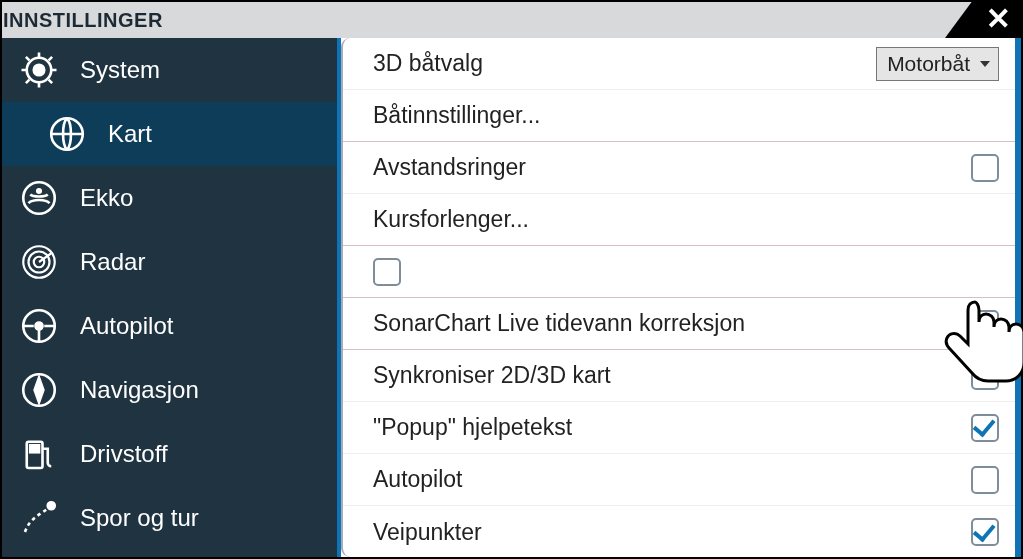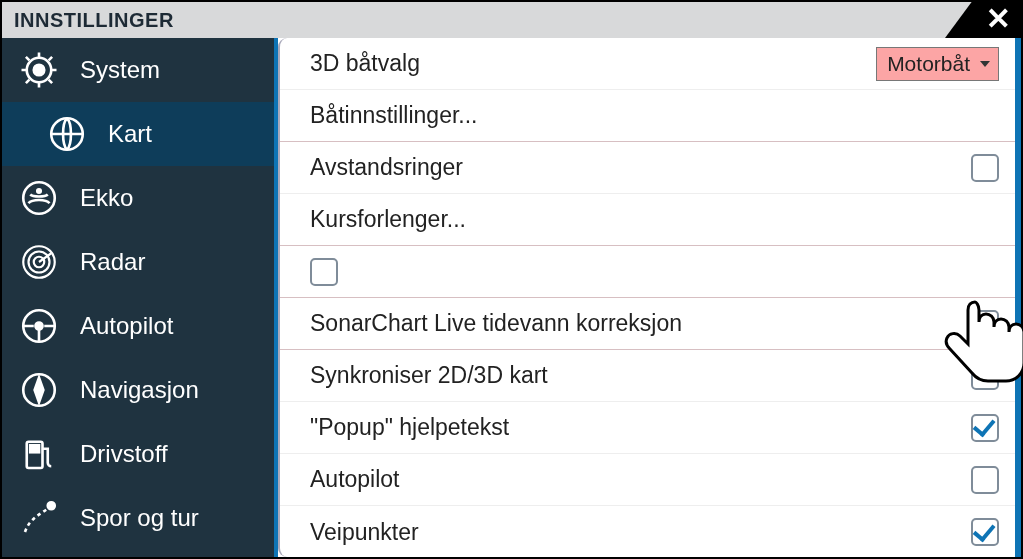--- a/index.html
+++ b/index.html
@@ -1,32 +1,32 @@
 <!DOCTYPE html>
 <html><head>
 <meta charset="utf-8">
 <style>
   * { box-sizing: border-box; margin: 0; padding: 0; }
   html, body { width: 1023px; height: 559px; font-family: "Segoe UI", Arial, sans-serif; overflow: hidden; }
   .window { width: 1023px; height: 559px; border: 2px solid #000; position: relative; display: flex; flex-direction: column; background: #fff; }
-  .titlebar { height: 36px; background: #d8d9da; display: flex; align-items: center; padding-left: 12px; position: relative; }
+  .titlebar { height: 36px; background: #d8d9da; display: flex; align-items: center; padding-left: 1px; position: relative; }
   .titlebar-text { font-weight: 700; color: #1d2a35; font-size: 20px; letter-spacing: 0.5px; }
   .close-corner { position: absolute; top: -2px; right: -2px; width: 78px; height: 38px; background: #000; clip-path: polygon(36% 0, 100% 0, 100% 100%, 0 100%); display:flex; align-items:center; justify-content:flex-end; padding-right:12px;}
   .close-x { color:#fff; font-size:30px; font-weight:700; line-height:1;}
   .body { flex: 1; display: flex; min-height: 0; }
-  .sidebar { width: 276px; background: #1f3340; border-right: 4px solid #0e74b5; display: flex; flex-direction: column; }
+  .sidebar { width: 339px; background: #1f3340; border-right: 4px solid #0e74b5; display: flex; flex-direction: column; }
   .side-item { height: 64px; display: flex; align-items: center; gap: 20px; padding-left: 16px; color: #fff; font-size: 24px; cursor: pointer; }
   .side-item.active { background: #0e3d5a; padding-left: 44px; }
   .side-icon { width: 42px; height: 42px; display:flex; align-items:center; justify-content:center; flex-shrink:0;}
   .side-icon svg { width: 42px; height: 42px; }
   .content { flex: 1; background: #fff; display:flex; flex-direction:column; position:relative; border-left:2px solid #aab;border-radius:9px; }
   .row { min-height: 52px; display: flex; align-items: center; padding: 8px 22px 8px 30px; font-size: 23px; color:#222; border-bottom: 1px solid #d7bfc2; }
   .row.noborder { border-bottom: 1px solid #eee; }
   .row-label { flex:1; }
-  .dropdown { border:1px solid #777; padding:4px 28px 4px 10px; font-size:21px; position:relative; background:#fca5a5; cursor:pointer;}
+  .dropdown { border:1px solid #777; padding:4px 28px 4px 10px; font-size:21px; position:relative; background:#e5e5e5; cursor:pointer;}
   .dropdown::after { content:""; position:absolute; right:8px; top:50%; transform:translateY(-50%); border-left:5px solid transparent; border-right:5px solid transparent; border-top:6px solid #333;}
   .checkbox { width:28px; height:28px; border:2px solid #7f8c99; border-radius:5px; background:#fff; display:flex; align-items:center; justify-content:center; cursor:pointer; flex-shrink:0;}
   .checkbox.checked::after { content:""; width:16px; height:9px; border-left:4px solid #0e74b5; border-bottom:4px solid #0e74b5; transform: rotate(-50deg) translate(1px,-2px);}
   .hand { position:absolute; top:250px; right:-18px; width:120px; height:130px; pointer-events:none; z-index:10;}
   .hand svg { width:100%; height:100%; }
   .scroll-edge { position:absolute; top:0; right:0; width:6px; height:100%; background:#0e74b5;}
 </style>
 </head>
 <body>
 

